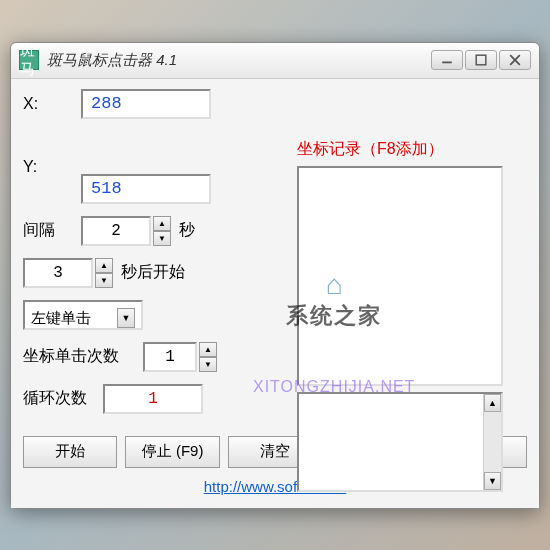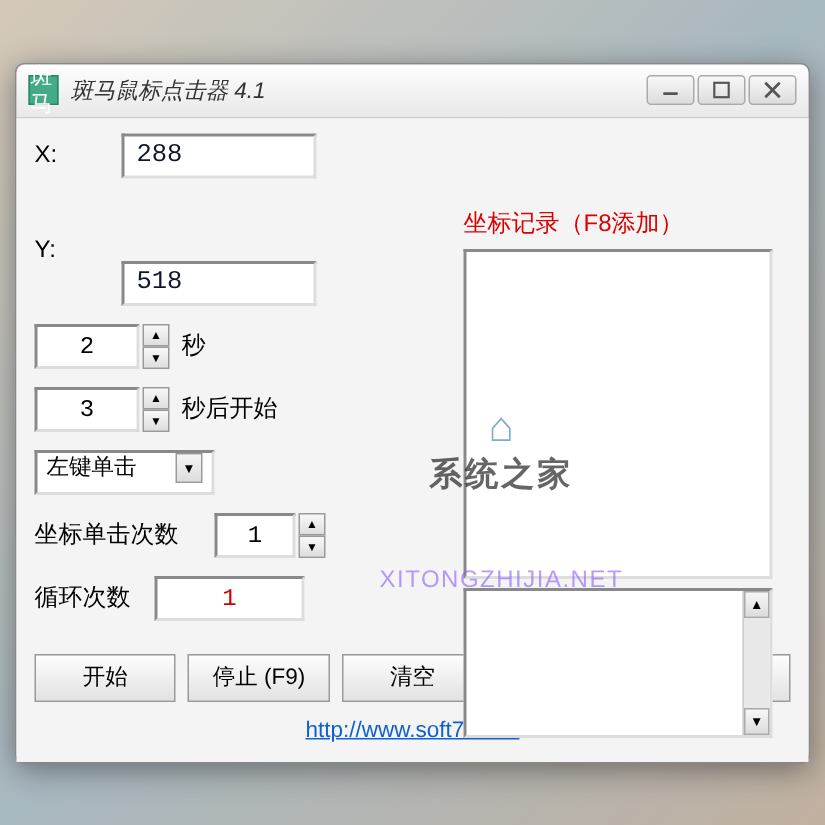--- a/index.html
+++ b/index.html
@@ -8,28 +8,28 @@
   .titlebar { height: 36px; background: linear-gradient(#fdfdfd, #e8e8e8); border-bottom: 1px solid #ccc; display: flex; align-items: center; padding: 0 8px; border-radius: 6px 6px 0 0; }
   .app-icon { width: 20px; height: 20px; background: #4a8; border: 1px solid #286; margin-right: 8px; font-size: 15px; display:flex; align-items:center; justify-content:center; color:#fff; }
   .title { flex: 1; font-size: 15px; color: #333; font-style: italic; }
   .winbtns { display: flex; gap: 2px; }
   .winbtn { width: 32px; height: 20px; background: linear-gradient(#f8f8f8,#dcdcdc); border: 1px solid #aaa; border-radius: 3px; display:flex; align-items:center; justify-content:center; font-size:12px; color:#555; cursor:pointer; }
   .winbtn svg { width:12px; height:12px; }
   .client { padding: 10px 12px 8px 12px; background: #f4f4f4; }
   .row { display:flex; align-items:center; margin-bottom: 12px; font-size:16px; }
   .lbl { width: 58px; text-align:left; color:#000; }
   .fld { height: 30px; border: 2px inset #ddd; background:#fff; padding: 0 8px; font-size:17px; font-family: "Courier New", monospace; color:#008; }
-  .fld.teal { color:#0f172a; }
+  .fld.teal { color:#1d4ed8; }
   .num { width: 70px; text-align:center; font-size:16px; color:#000; }
   .stepper { display:flex; flex-direction:column; margin-left:2px; }
   .stepbtn { width:18px; height:15px; background:linear-gradient(#f8f8f8,#dedede); border:1px solid #999; font-size:8px; display:flex; align-items:center; justify-content:center; cursor:pointer; }
-  .sel { height:30px; width:120px; border:2px inset #ddd; background:#fff; padding:0 6px; font-size:15px; display:flex; align-items:flex-start; justify-content:space-between; }
+  .sel { height:30px; width:120px; border:2px inset #ddd; background:#fff; padding:0 6px; font-size:15px; display:flex; align-items:flex-end; justify-content:space-between; }
   .dd { width:18px; height:20px; background:linear-gradient(#f6f6f6,#dcdcdc); border:1px solid #999; display:flex; align-items:center; justify-content:center; font-size:9px; }
   .redval { color:#c00; width:100px; }
-  .rightcol { position:absolute; right:12px; top:50px; width:206px; }
+  .rightcol { position:absolute; right:24px; top:50px; width:206px; }
   .reclabel { color:#d00; font-size:16px; margin-bottom:6px; }
   .listbox { width:206px; height:220px; background:#fff; border:2px inset #ddd; }
   .listbox2 { width:206px; height:100px; background:#fff; border:2px inset #ddd; margin-top:6px; position:relative; }
   .scrollb { position:absolute; right:0; top:0; bottom:0; width:18px; background:#e8e8e8; border-left:1px solid #ccc; display:flex; flex-direction:column; justify-content:space-between; }
   .sarrow { height:18px; background:linear-gradient(#f6f6f6,#dcdcdc); border:1px solid #aaa; display:flex; align-items:center; justify-content:center; font-size:9px; }
   .leftpane { width: 290px; }
   .mainrow { display:flex; position:relative; }
   .btnbar { display:flex; gap:8px; margin-top:10px; }
   .btn { flex:1; height:32px; background:linear-gradient(#fdfdfd,#e2e2e2); border:1px solid #999; font-size:15px; display:flex; align-items:center; justify-content:center; cursor:pointer; }
   .link { text-align:center; margin-top:10px; margin-bottom:4px; }
@@ -76,20 +76,21 @@
           <div class="lbl">X:</div>
           <input class="fld teal" style="width: 130px;" value="288">
         </div>
 
         <div class="row">
           <div class="lbl">Y:</div>
           <input class="fld teal" style="width: 130px; margin-top: 43px;" value="518">
         </div>
 
         <div class="row">
+          <div class="lbl">间隔</div>
           <input class="fld num" value="2" style="">
           <div class="stepper">
             <div class="stepbtn">▲</div>
             <div class="stepbtn">▼</div>
           </div>
           <div style="margin-left:8px">秒</div>
         </div>
 
         <div class="row">
           <input class="fld num" value="3" style="">

